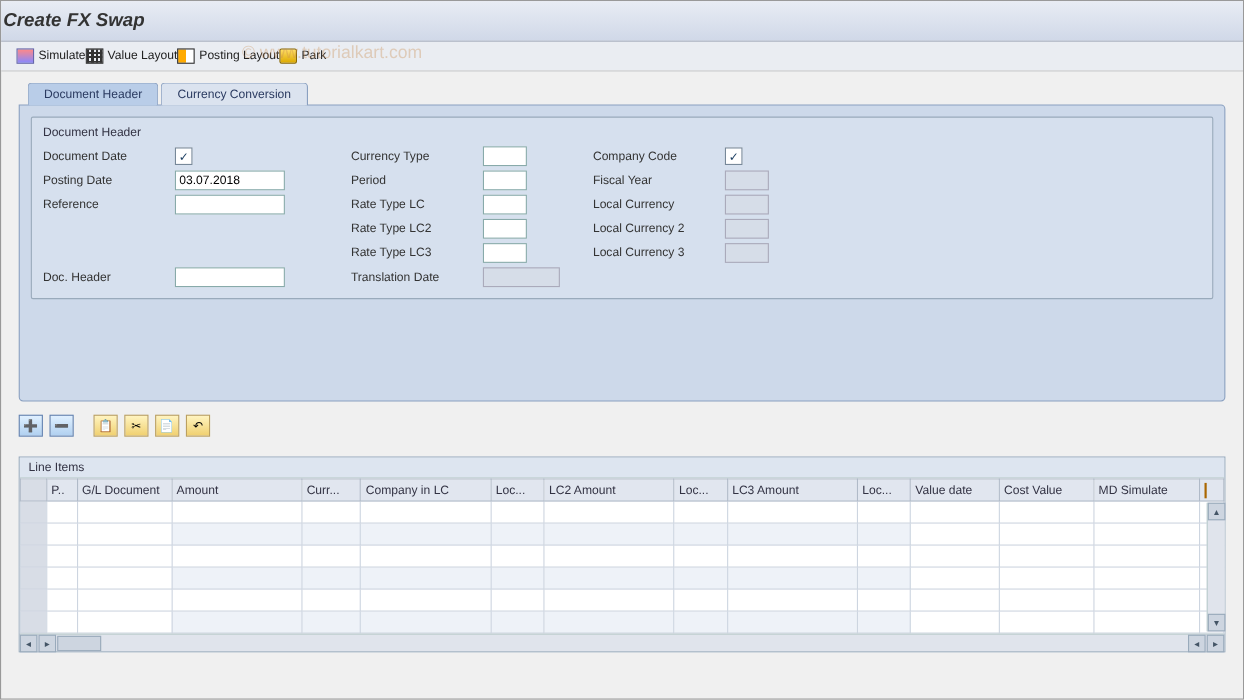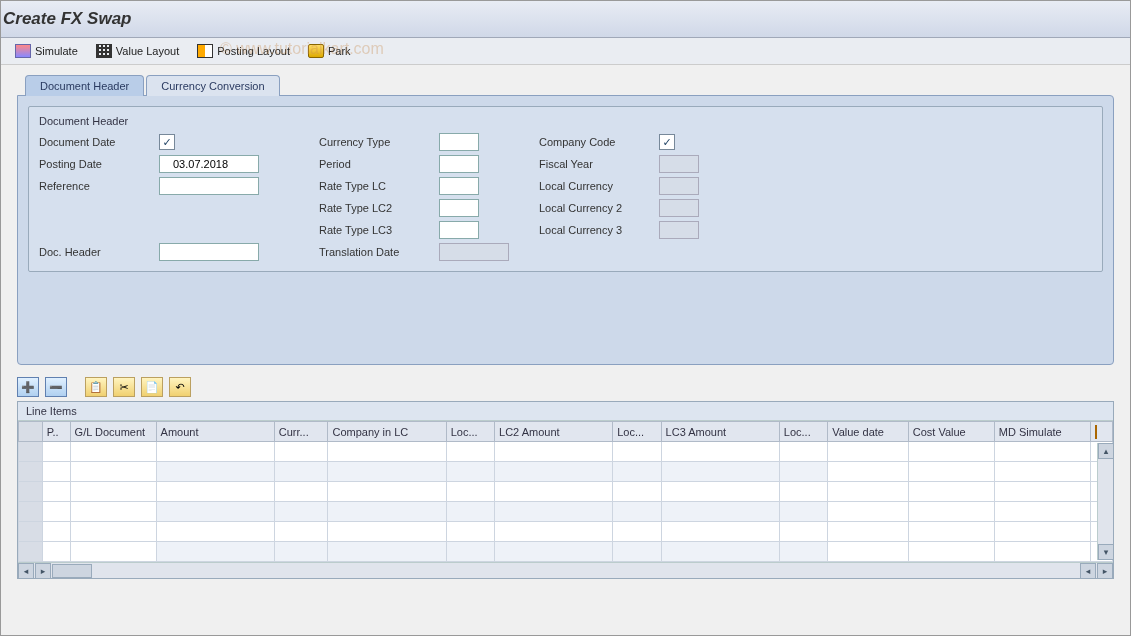--- a/index.html
+++ b/index.html
@@ -20,21 +20,20 @@
     .header-title {
       font-size: 17px;
       font-weight: bold;
       font-style: italic;
       color: #333;
     }
     .toolbar {
       background: #eaedf2;
       padding: 6px 14px;
       display: flex;
-      gap: 18px;
       border-bottom: 1px solid #ccc;
     }
     .toolbar-btn {
       display: inline-flex;
       align-items: center;
       gap: 4px;
       cursor: pointer;
       font-size: 11px;
       color: #222;
     }
@@ -94,21 +93,21 @@
       row-gap: 4px;
       align-items: center;
       font-size: 11px;
       color: #333;
     }
     .form-grid label { white-space: nowrap; }
     .inpt {
       height: 18px;
       border: 1px solid #8aa;
       background: #fff;
-      padding: 1px 13px;
+      padding: 1px 3px;
       font-size: 11px;
     }
     .inpt.ro { background: #d6dde8; border-color:#aab;}
     .inpt.small { width: 40px; }
     .inpt.med { width: 100px; }
     .chk {
       width:16px; height:16px; border:1px solid #789; background:#fff;
       display:inline-flex; align-items:center; justify-content:center;
     }
     .chk::after { content:"✓"; font-size:11px; color:#246;}
@@ -125,21 +124,21 @@
       background: linear-gradient(#fff4c0,#f0d070);
       cursor:pointer;
       display:inline-flex; align-items:center; justify-content:center;
       font-size:11px;
     }
     .mini-btn.blue { border-color:#6080b0; background: linear-gradient(#e0f0ff,#b0d0f0);}
     
     .grid-wrap {
       border: 1px solid #9ab;
       background: #e4eaf2;
-      margin-top: 2px;
+      margin-top: 16px;
     }
     .grid-title {
       padding: 3px 8px;
       font-size: 11px;
       color: #334;
       background:#dde5f0;
       border-bottom:1px solid #bcc;
     }
     .grid-table-wrap { position:relative; }
     table.grid {

